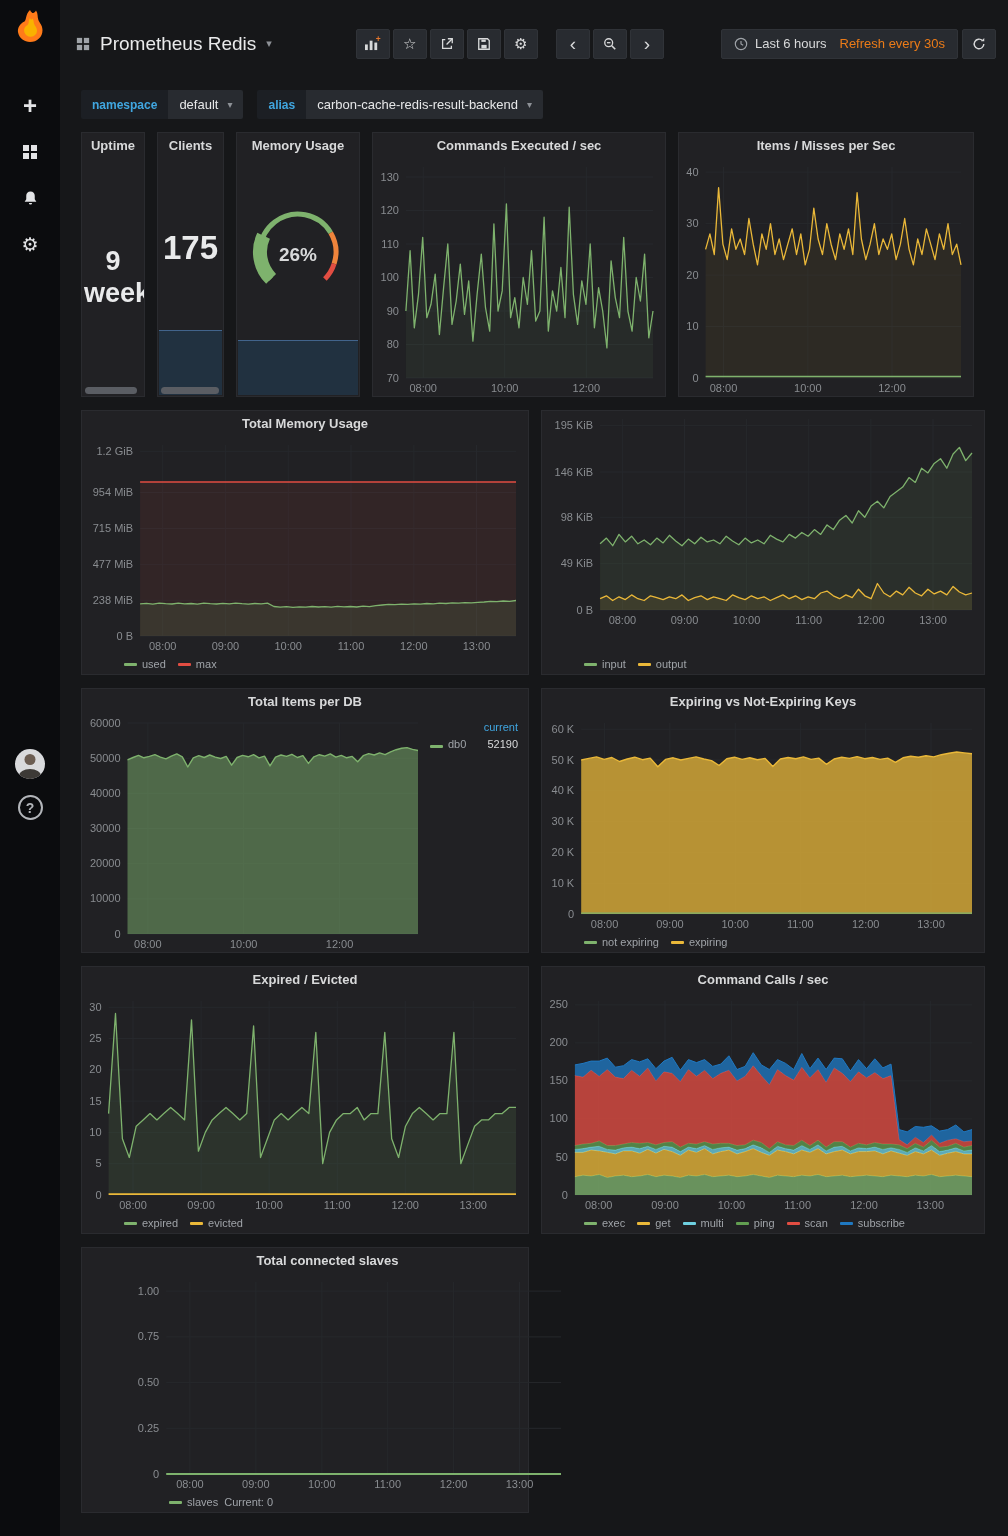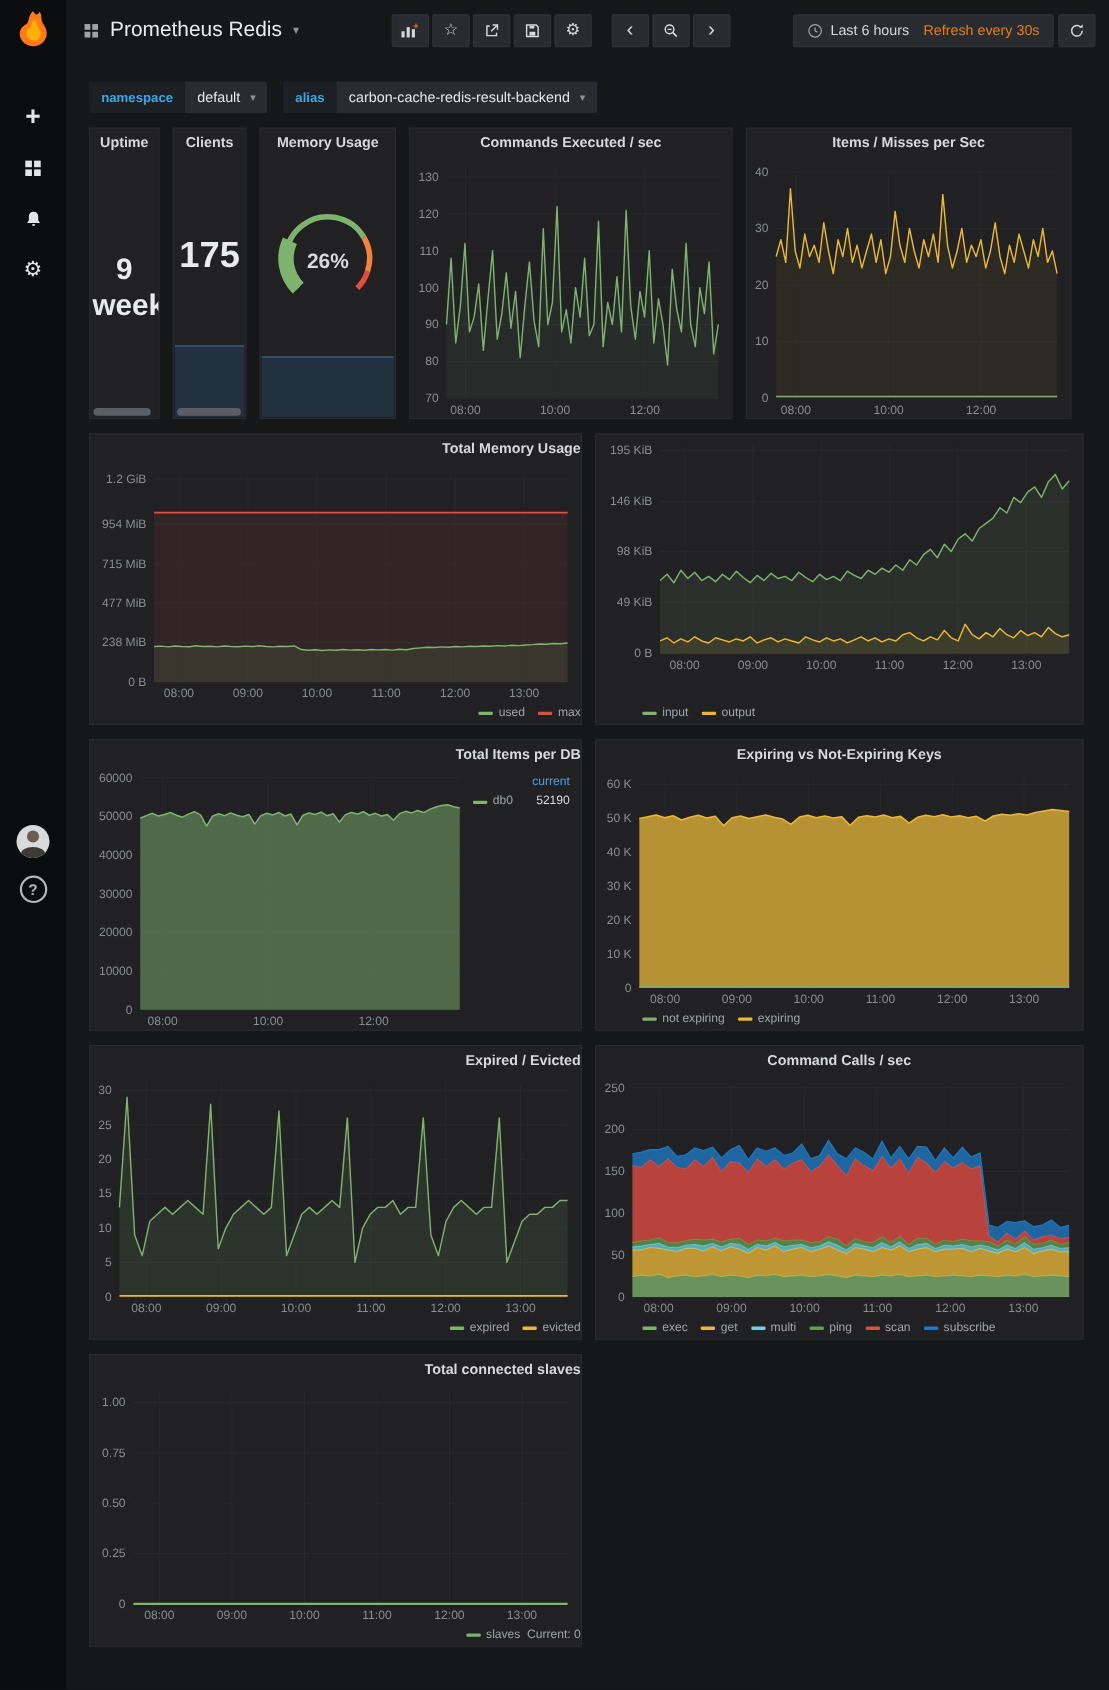--- a/index.html
+++ b/index.html
@@ -13,21 +13,21 @@
   .sicon.plus{font-size:24px;font-weight:bold;line-height:1;}
   .sicon.gear{font-size:19px;}
   .spacer1{flex:1;}
   .spacer2{flex:1.45;}
   .avatar{width:30px;height:30px;border-radius:50%;background:#d9dadc;position:relative;overflow:hidden;cursor:pointer;}
   .a-head{position:absolute;top:5px;left:50%;transform:translateX(-50%);width:11px;height:11px;border-radius:50%;background:#6b5d52;}
   .a-body{position:absolute;bottom:-3px;left:50%;transform:translateX(-50%);width:22px;height:13px;border-radius:50% 50% 0 0;background:#3d3a36;}
   .help{width:25px;height:25px;border-radius:50%;border:2px solid #b3b6ba;color:#b3b6ba;display:flex;align-items:center;justify-content:center;font-weight:bold;font-size:14px;margin-top:16px;cursor:pointer;box-sizing:border-box;}
   
   .main{flex:1;display:flex;flex-direction:column;min-width:0;}
-  .navbar{height:55px;display:flex;align-items:center;padding:0 12px 0 16px;flex-shrink:0;}
+  .navbar{height:55px;display:flex;align-items:center;padding:16px 12px 0 16px;flex-shrink:0;}
   .nav-left{display:flex;align-items:center;gap:10px;cursor:pointer;}
   .nav-title{font-size:19px;color:#e9eaeb;}
   .caret{color:#8d9196;font-size:11px;}
   .btn{height:30px;min-width:34px;background:#282b30;border:1px solid #303338;display:flex;align-items:center;justify-content:center;border-radius:2px;cursor:pointer;box-sizing:border-box;color:#d8d9da;}
   .btn-group{display:flex;gap:3px;}
   .g1{margin-left:84px;}
   .g2{margin-left:18px;}
   .timegrp{margin-left:auto;display:flex;gap:4px;}
   .time-btn{padding:0 12px;gap:7px;}
   .time-text{font-size:13px;color:#d8d9da;}
@@ -43,21 +43,21 @@
   
   .content{padding:0 23px 18px 21px;}
   .row{display:flex;gap:12px;margin-bottom:13px;border-radius:21px;}
   .panel{background:#212124;border:1px solid #2a2b2f;box-sizing:border-box;display:flex;flex-direction:column;position:relative;}
   .r1 .panel{height:265px;}
   .r2 .panel{height:265px;}
   .r3 .panel{height:265px;}
   .r4 .panel{height:268px;}
   .r5 .panel{height:266px;padding-left:45px;}
   .w1{width:64px;}.w2{width:67px;}.w3{width:124px;}.w4{width:294px;}.w5{width:296px;}
-  .phL{width:448px;align-items:flex-end;}.phR{width:444px;}
+  .phL{width:448px;}.phR{width:444px;}
   .ptitle{height:26px;line-height:26px;text-align:center;font-size:13px;font-weight:bold;color:#d8d9da;flex-shrink:0;cursor:pointer;white-space:nowrap;overflow:hidden;}
   .chart{flex:1;min-height:0;}
   .chart-wrap{flex:1;display:flex;min-height:0;}
   .legend{flex-shrink:0;height:20px;display:flex;align-items:center;gap:12px;padding-left:42px;font-size:11px;color:#9fa3a8;}
   .li{display:flex;align-items:center;cursor:pointer;white-space:nowrap;}
   .sw{display:inline-block;width:13px;height:3px;border-radius:1px;margin-right:5px;}
   .lx{color:#9fa3a8;margin-left:6px;}
   .right-legend{width:88px;padding:6px 10px 0 0;font-size:11px;flex-shrink:0;}
   .rl-header{color:#40a6e0;text-align:right;margin-bottom:5px;}
   .rl-row{display:flex;align-items:center;justify-content:space-between;color:#9fa3a8;cursor:pointer;}

